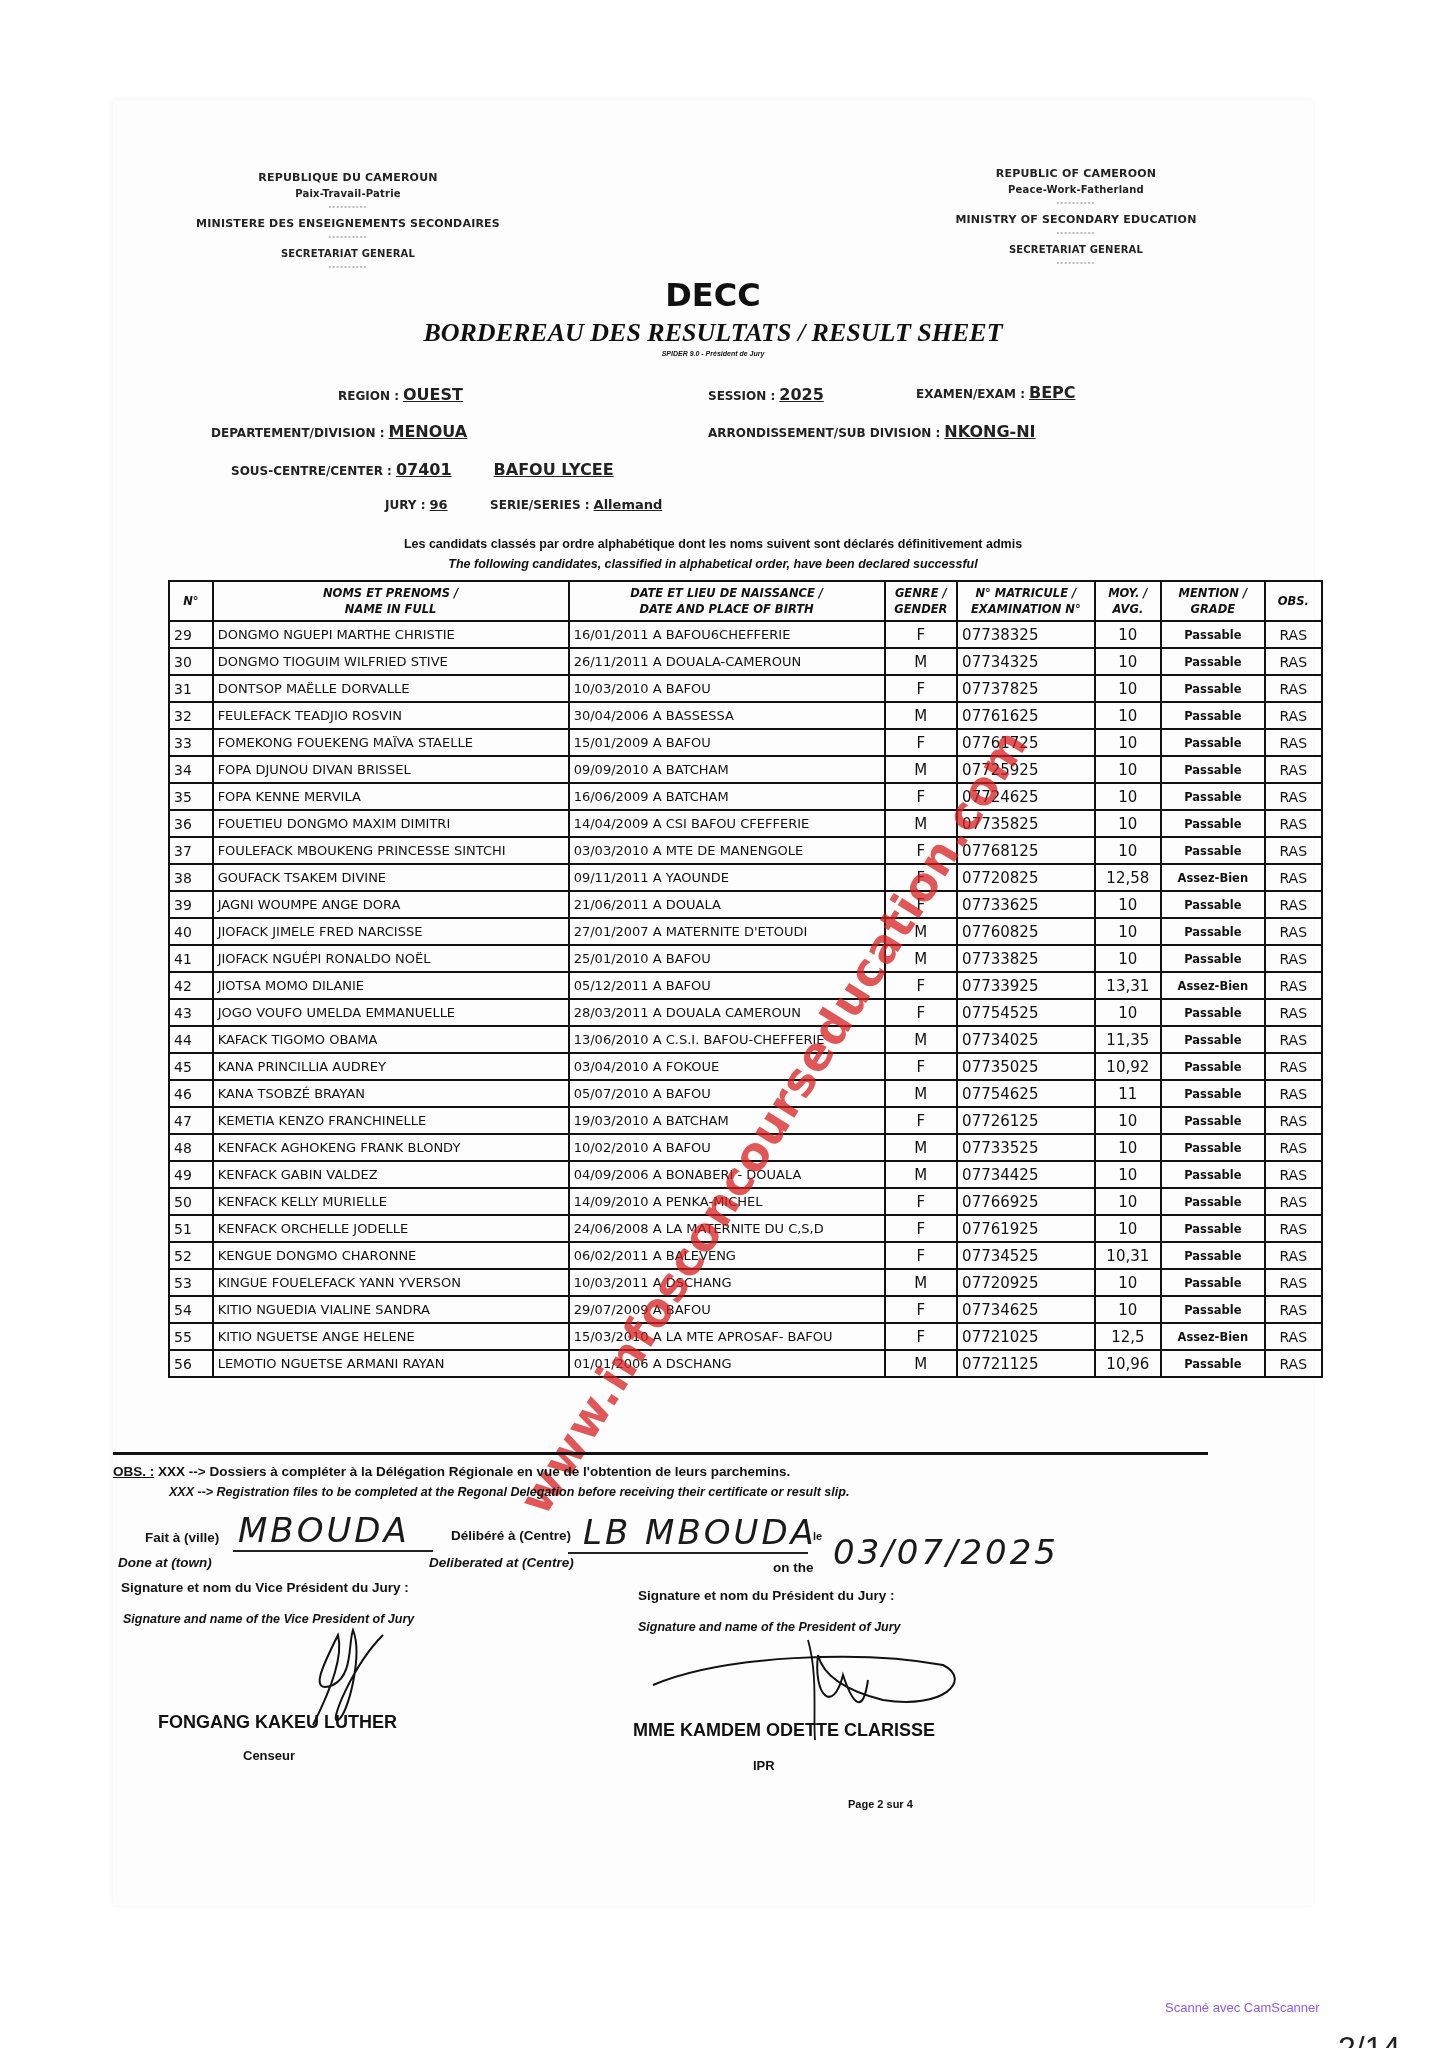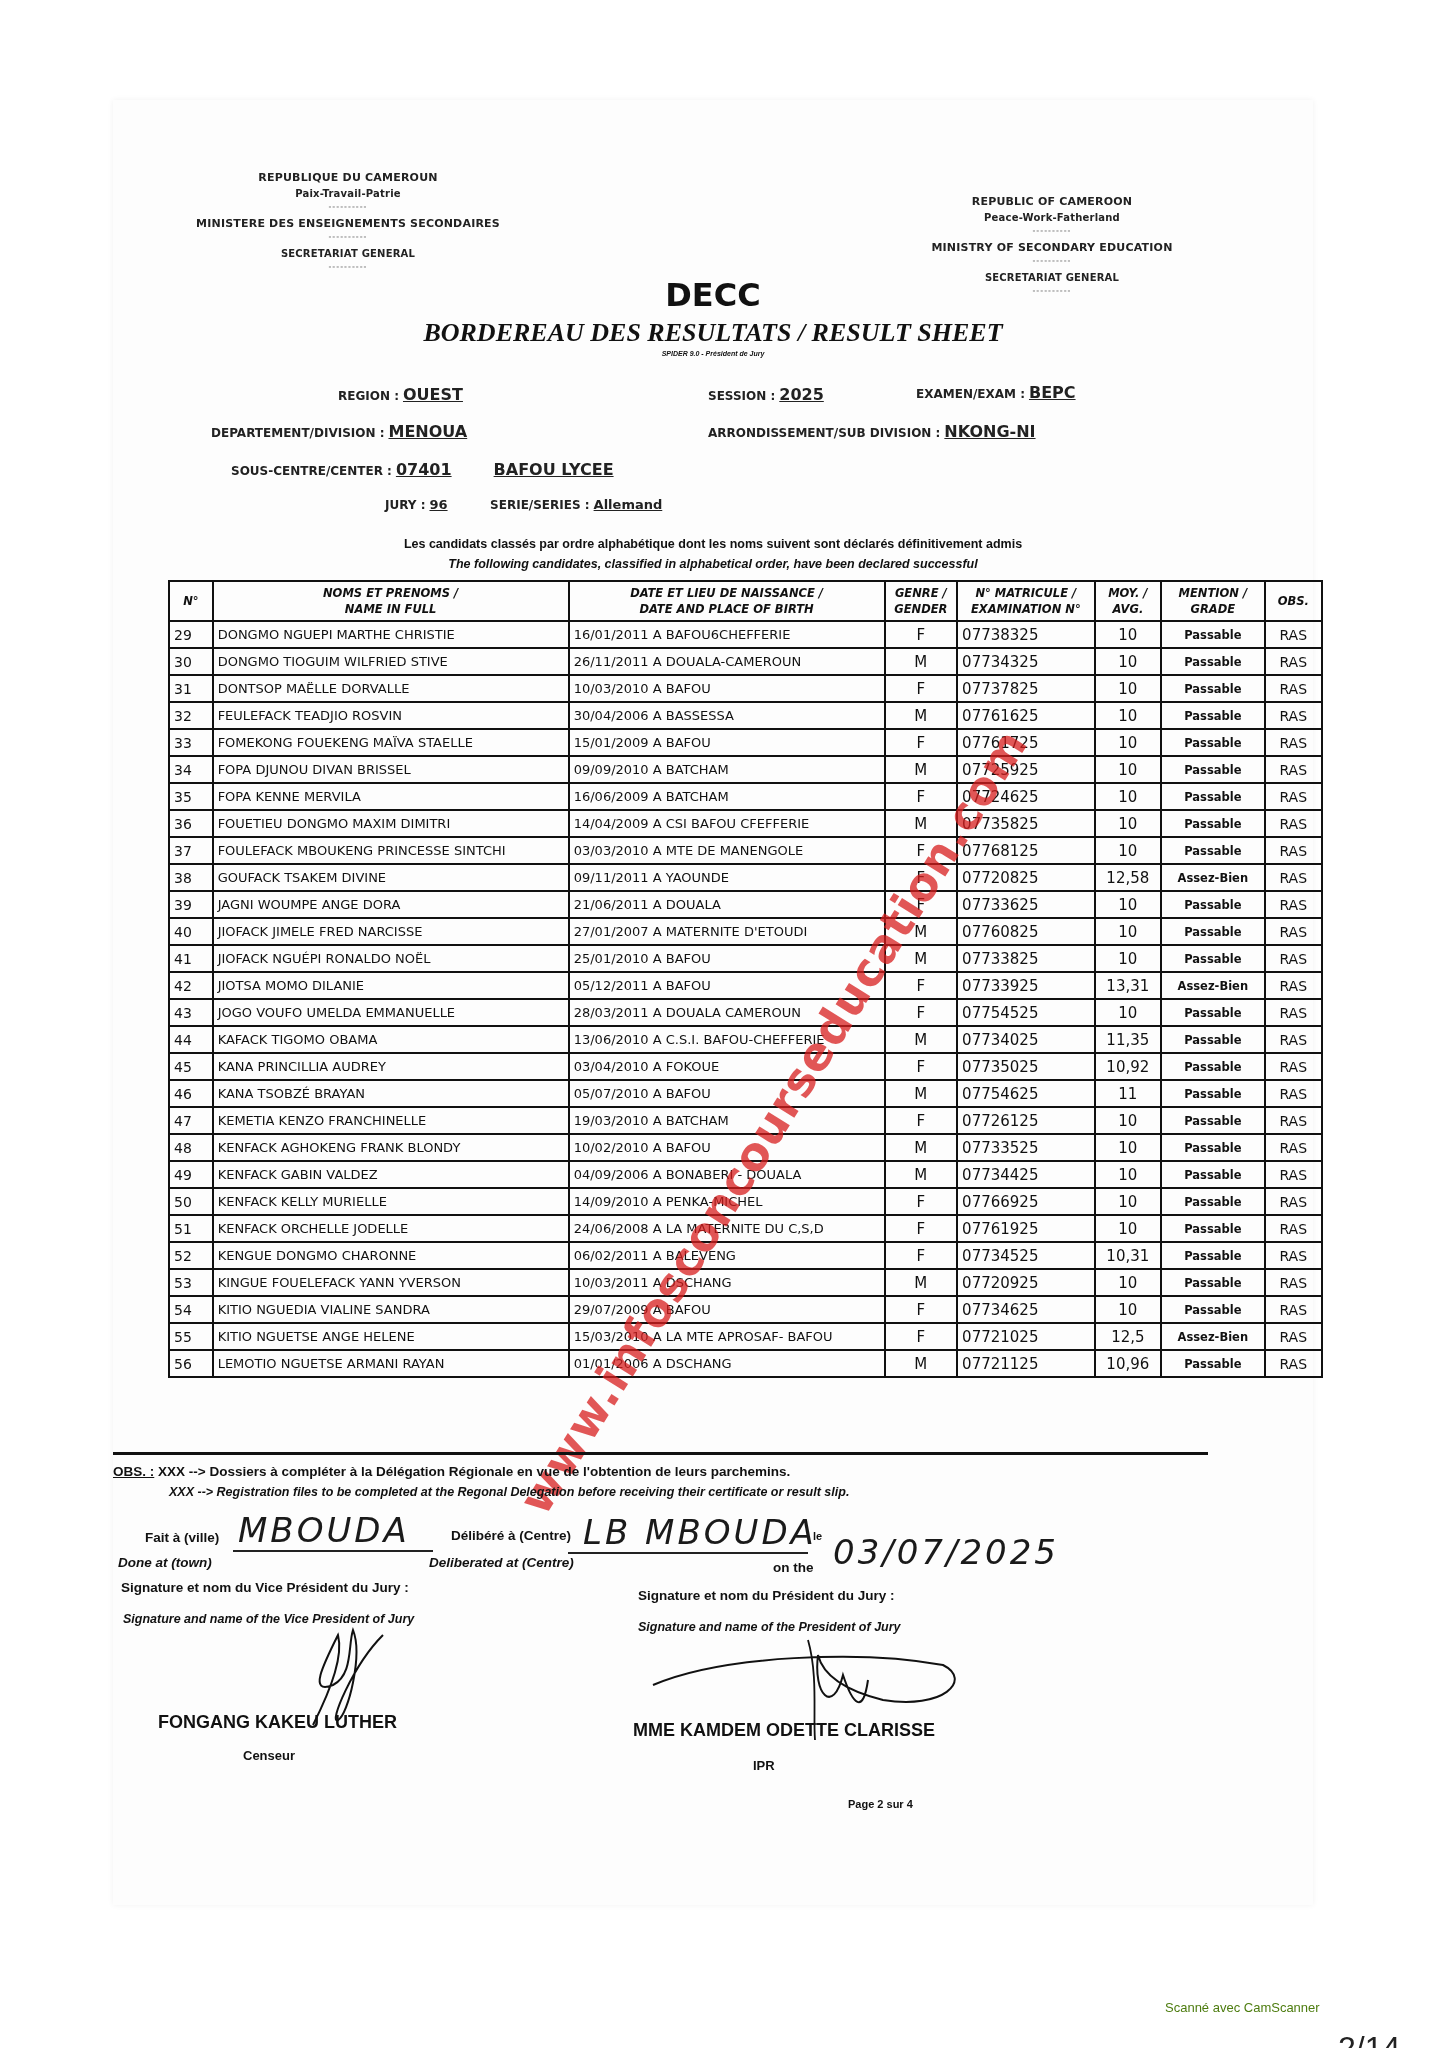--- a/index.html
+++ b/index.html
@@ -9,21 +9,21 @@
   }
   .sheet {
     position:absolute; left:113px; top:100px; width:1200px; height:1805px;
     background:#fdfdfd; box-shadow:0 0 6px rgba(0,0,0,0.06);
   }
   .hdr-left, .hdr-right {
     position:absolute; text-align:center; font-size:11px; font-weight:bold; line-height:16px;
     font-family:"DejaVu Sans", sans-serif; letter-spacing:0.2px; color:#222;
   }
   .hdr-left { left:70px; top:70px; width:330px; }
-  .hdr-right { left:794px; top:66px; width:290px;margin-top:28px; }
+  .hdr-right { left:818px; top:66px; width:290px; }
   .hdr-left .sep, .hdr-right .sep { display:block; font-size:7px; line-height:10px; color:#888; letter-spacing:1px; }
   .hdr-left .small, .hdr-right .small { font-size:10px; }
   .decc {
     position:absolute; left:0; width:100%; top:176px; text-align:center;
     font-size:32px; font-weight:bold; font-family:"DejaVu Sans", sans-serif;
   }
   .sheet-title {
     position:absolute; left:0; width:100%; top:218px; text-align:center;
     font-family:"Liberation Serif", serif; font-style:italic; font-weight:bold; font-size:26px;
   }
@@ -74,21 +74,21 @@
   .sig-text { position:absolute; font-size:13.5px; font-weight:bold; white-space:nowrap; }
   .sig-text.it { font-style:italic; }
   .hand {
     position:absolute; font-family:"DejaVu Sans", sans-serif; font-style:italic; font-size:34px;
     letter-spacing:3px; white-space:nowrap; color:#1a1a1a; font-weight:normal;
   }
   .hand-line { position:absolute; height:2px; background:#222; }
   .person { position:absolute; font-size:18px; font-weight:bold; white-space:nowrap; }
   .role { position:absolute; font-size:13px; font-weight:bold; white-space:nowrap; }
   .page-num { position:absolute; font-size:11px; font-weight:bold; }
-  .scan-note { position:absolute; left:1165px; top:2000px; font-size:13px; color:#4d7c0f; }
+  .scan-note { position:absolute; left:1165px; top:2000px; font-size:13px; color:#8b5cf6; }
   .doc-counter { position:absolute; left:1338px; top:2030px; font-size:32px; color:#222; }
   svg.signature { position:absolute; }
 </style>
 </head>
 <body>
 
 <div class="sheet">
 
   <div class="hdr-left">
     <div>REPUBLIQUE DU CAMEROUN</div>

